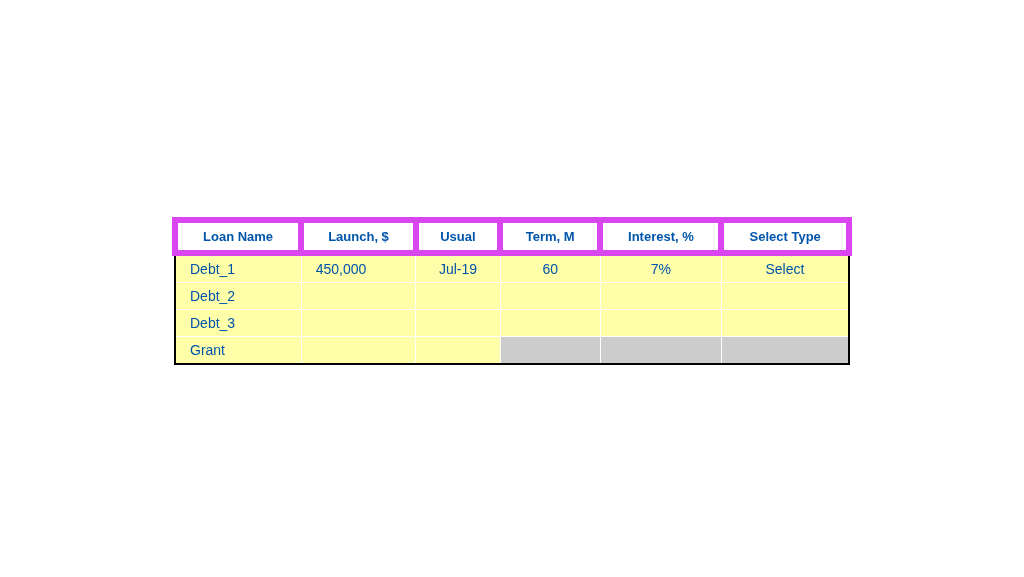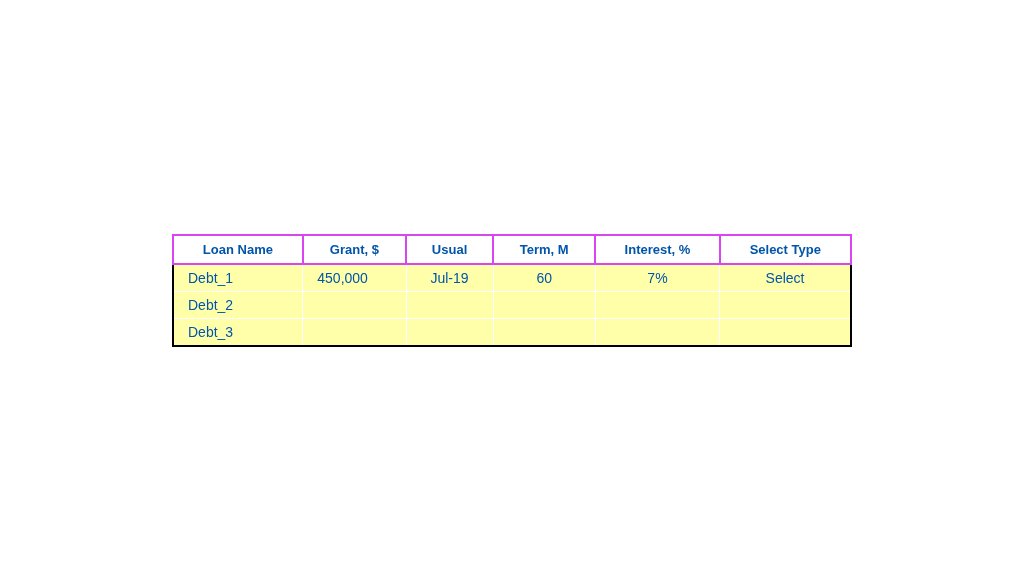--- a/index.html
+++ b/index.html
@@ -74,21 +74,21 @@
 
     .debt-table td.amount-cell {
       text-align: left;
     }
 
     .debt-table td.gray-cell {
       background-color: #cccccc;
     }
 
     .debt-table tr.header-row th {
-      border: 2px solid #d946ef;
+      border: 6px solid #d946ef;
       margin-left: 24px;
     }
 
     .debt-table tr td {
       border-top: 1px solid #ffffff;
       border-bottom: 1px solid #ffffff;
       border-left: 1px solid #ffffff;
       border-right: 1px solid #ffffff;
     }
 
@@ -100,21 +100,21 @@
 </head>
 <body>
 
 <div class="page-container">
   <div class="table-wrapper">
     <div class="table-title"></div>
     <table class="debt-table">
       <thead>
         <tr class="header-row">
           <th>Loan Name</th>
-          <th>Grant, $</th>
+          <th>Launch, $</th>
           <th>Usual</th>
           <th>Term, M</th>
           <th>Interest, %</th>
           <th>Select Type</th>
         </tr>
       </thead>
       <tbody id="table-body">
       <tr>
             <td class="name-cell">Debt_1</td>
             <td class="amount-cell">450,000</td>
@@ -132,16 +132,24 @@
             <td></td>
           </tr>
           <tr>
             <td class="name-cell">Debt_3</td>
             <td class="amount-cell"></td>
             <td></td>
             <td></td>
             <td></td>
             <td></td>
           </tr>
+          <tr>
+            <td class="name-cell">Grant</td>
+            <td class="amount-cell"></td>
+            <td></td>
+            <td class="gray-cell"></td>
+            <td class="gray-cell"></td>
+            <td class="gray-cell"></td>
+          </tr>
         </tbody>
     </table>
   </div>
 </div>
 
 </body></html>

